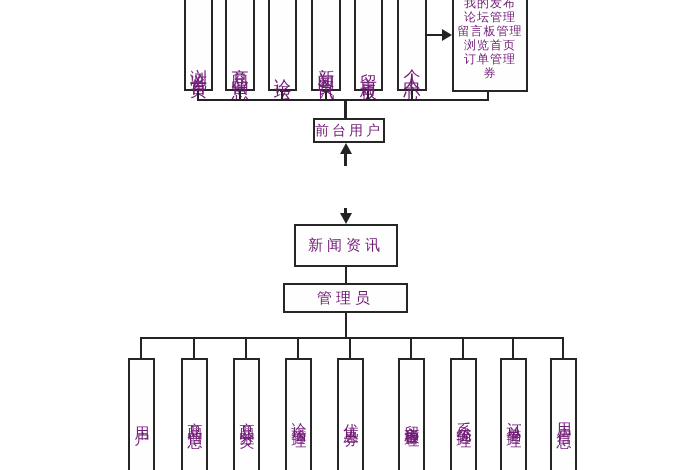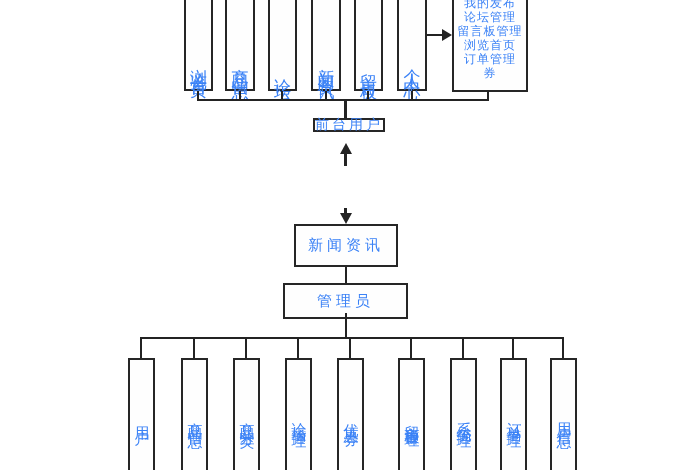--- a/index.html
+++ b/index.html
@@ -2,21 +2,21 @@
 <html><head>
 <meta charset="utf-8">
 <style>
   html,body{margin:0;padding:0;background:#ffffff;}
   #stage{
     position:relative;
     width:700px;height:470px;
     background:#ffffff;
     overflow:hidden;
     font-family:"DejaVu Sans","Liberation Sans",sans-serif;
-    color:#3b82f6;
+    color:#701a75;
   }
   
   .ln{position:absolute;background:#232323;}
   
   .vbox{
     position:absolute;top:-38px;height:129px;
     border:2px solid #262626;background:#fefefe;
     box-sizing:border-box;
     display:flex;justify-content:center;align-items:flex-end;
   }
@@ -95,38 +95,38 @@
   <div class="ln" style="left:281px;top:91px;width:2px;height:10px"></div>
   <div class="ln" style="left:325px;top:91px;width:2px;height:10px"></div>
   <div class="ln" style="left:367px;top:91px;width:2px;height:10px"></div>
   <div class="ln" style="left:411px;top:91px;width:2px;height:10px"></div>
   <div class="ln" style="left:487px;top:90px;width:2px;height:11px"></div>
 
   <div class="ln" style="left:197px;top:99px;width:292px;height:2px"></div>
 
   <div class="ln" style="left:344px;top:100px;width:3px;height:18px"></div>
 
-  <div class="hbox" style="left:313px;top:118px;width:72px;height:14px;font-size:14px">
+  <div class="hbox" style="left:313px;top:118px;width:72px;height:25px;font-size:14px">
     <span>前台用户</span>
   </div>
 
   <div class="arr arr-up" style="left:340px;top:143px"></div>
   <div class="ln" style="left:344px;top:152px;width:3px;height:14px"></div>
 
 
   <div class="ln" style="left:344px;top:208px;width:3px;height:8px"></div>
   <div class="arr arr-down" style="left:340px;top:213px"></div>
 
   <div class="hbox" style="left:294px;top:224px;width:104px;height:43px;font-size:15px;letter-spacing:4px">
     <span>新闻资讯</span>
   </div>
 
   <div class="ln" style="left:345px;top:267px;width:2px;height:16px"></div>
 
-  <div class="hbox" style="left:283px;top:283px;width:125px;height:36px;font-size:15px;letter-spacing:4px">
+  <div class="hbox" style="left:283px;top:283px;width:125px;height:30px;font-size:15px;letter-spacing:4px">
     <span>管理员</span>
   </div>
 
   <div class="ln" style="left:345px;top:313px;width:2px;height:25px"></div>
 
   <div class="ln" style="left:140px;top:337px;width:424px;height:2px"></div>
 
   <div class="ln" style="left:140px;top:338px;width:2px;height:20px"></div>
   <div class="ln" style="left:193px;top:338px;width:2px;height:20px"></div>
   <div class="ln" style="left:245px;top:338px;width:2px;height:20px"></div>

